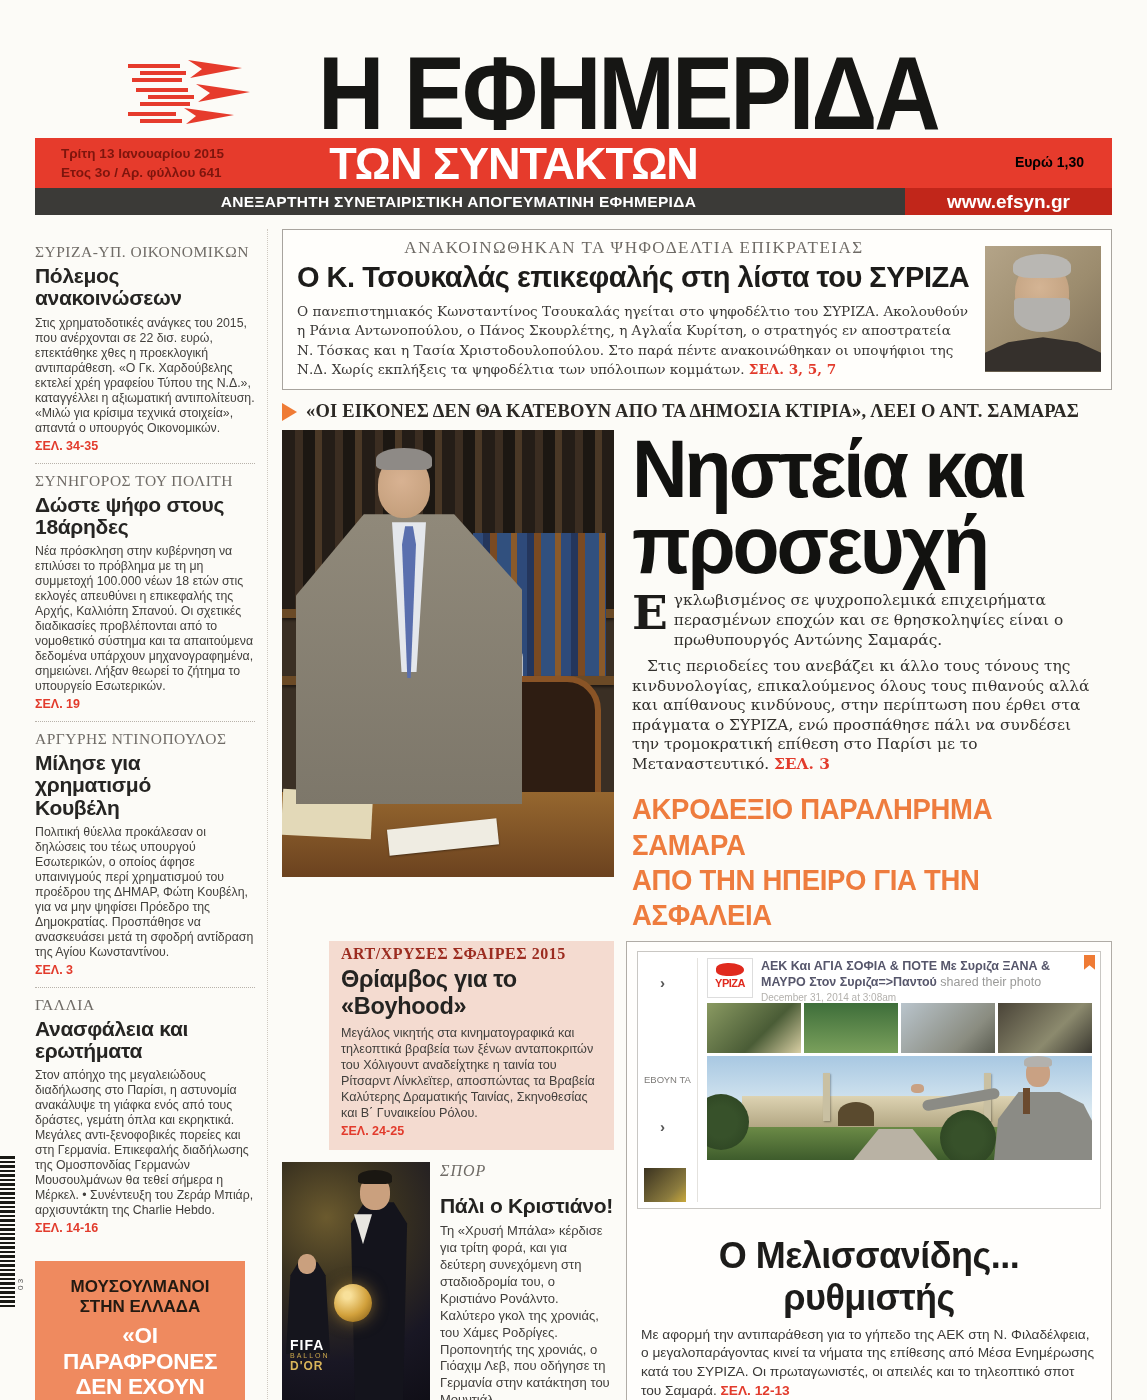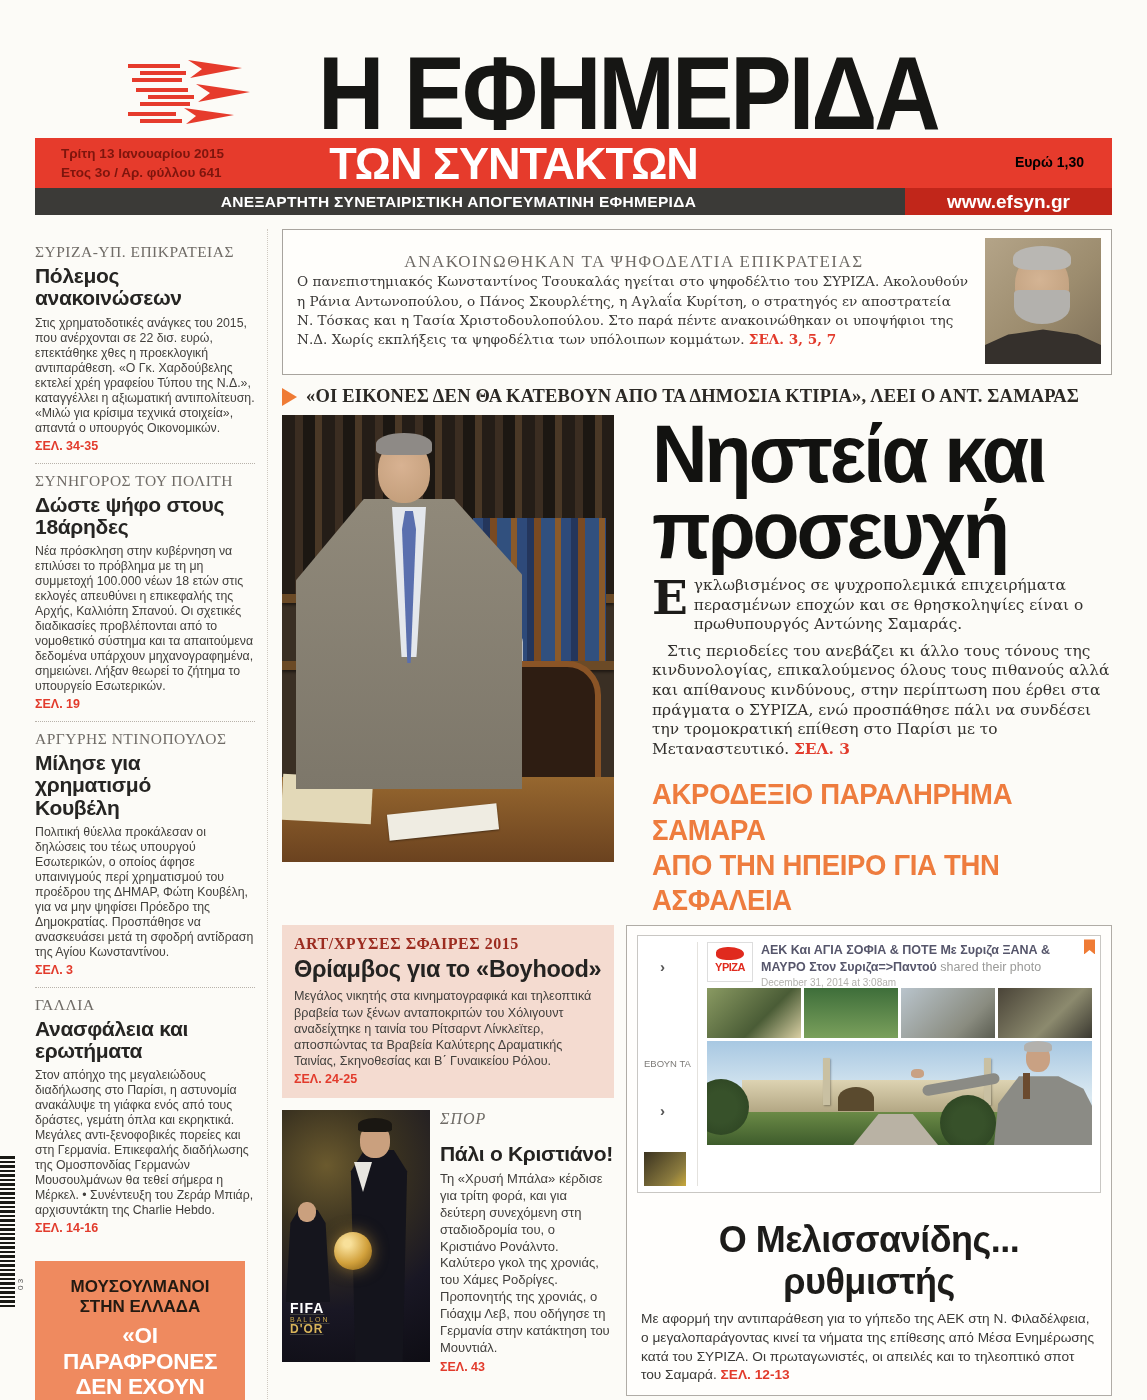--- a/index.html
+++ b/index.html
@@ -61,21 +61,21 @@
   .pt-beard { position:absolute; left:29px; top:52px; width:56px; height:34px; background:#b3b1ad; border-radius:10% 10% 50% 50%; }
   .pt-suit { position:absolute; left:0; bottom:0; width:100%; height:42px; background:#35302c;
     clip-path:polygon(0 100%,0 55%,20% 30%,50% 18%,80% 30%,100% 55%,100% 100%); }
 
   
   .banner { display:flex; align-items:center; gap:9px; margin:11px 0 8px; }
   .banner-arrow { width:0; height:0; border-left:15px solid #ef7b35; border-top:9px solid transparent; border-bottom:9px solid transparent; }
   .banner-text { font-family:"Liberation Serif", serif; font-weight:bold; font-size:18.5px; color:#2c2925; letter-spacing:.2px; }
 
   
-  .main-story { display:flex;gap:20px; }
+  .main-story { display:flex; }
   .ms-photo { width:332px; height:447px; position:relative; overflow:hidden; flex:none; background:#3a2f24; }
   .ph-books-top { position:absolute; left:0; top:0; right:0; height:40%;
     background:repeating-linear-gradient(90deg,#241d17 0 13px,#3b2d21 13px 21px,#1c1712 21px 33px,#4a3826 33px 40px); }
   .ph-shelf { position:absolute; left:0; right:0; height:9px; background:#6b4a26; box-shadow:0 2px 3px rgba(0,0,0,.5); }
   .ph-books-blue { position:absolute; right:8px; top:23%; width:40%; height:32%;
     background:repeating-linear-gradient(90deg,#2e4a7a 0 10px,#24365c 10px 17px,#7a4a22 17px 24px,#31507e 24px 38px,#8a5a2a 38px 44px); }
   .ph-icon-frame { position:absolute; left:57%; top:49%; width:52px; height:76px; border-radius:8px 8px 4px 4px;
     background:linear-gradient(135deg,#d8dade,#8f949a); border:3px solid #b9bcc1; }
   .ph-icon-inner { position:absolute; inset:8px 9px; background:#4a3a28; border-radius:6px 6px 2px 2px; }
   .ph-chair { position:absolute; right:4%; bottom:13%; width:36%; height:32%; background:#2e1d12; border:6px solid #8a5426; border-radius:12px 34px 8px 8px; }
@@ -94,38 +94,38 @@
   .ms-body { font-family:"DejaVu Serif", serif; font-size:15.4px; line-height:1.27; color:#33312e; max-width:465px; }
   .dropcap { float:left; font-size:47px; line-height:.82; padding:3px 6px 0 0; font-weight:bold; color:#1c1b19; }
   .ms-p2 { text-indent:15px; margin-top:7px; }
   .ms-subhead { margin-top:18px; font-size:27.5px; font-weight:bold; color:#ee7c3e; line-height:1.22; letter-spacing:-.3px; transform:scaleY(1.05); transform-origin:left top; }
 
   
   .bottom-row { display:flex; margin-top:14px; }
   .bl { width:332px; flex:none; }
   .br { flex:1; padding-left:12px; }
 
-  .art-box { background:#f4dbd0; padding:10px 12px 12px; }
+  .art-box { background:#f4dbd0; padding:4px 12px 12px;margin-left:47px; }
   .art-kicker { font-family:"Liberation Serif", serif; font-weight:bold; color:#9c2c20; font-size:16px; letter-spacing:.5px; }
   .art-headline { font-size:23.5px; font-weight:bold; color:#242321; margin:3px 0 5px; letter-spacing:-.3px; }
   .art-body { font-size:12.6px; line-height:1.28; color:#413f3c; }
 
   .sport { display:flex; margin-top:12px; }
   .sport-photo { width:148px; height:252px; position:relative; overflow:hidden; flex:none;
     background:radial-gradient(circle at 30% 22%,#6b5a2e 0%,#3a3220 30%,#191724 65%,#0e0d14 100%); }
   .pr-man { position:absolute; right:14px; top:40px; width:74px; height:212px; background:#14141c;
     clip-path:polygon(30% 0,70% 0,88% 10%,82% 100%,18% 100%,12% 10%); }
   .pr-head { position:absolute; right:40px; top:14px; width:30px; height:34px; background:#caa07e; border-radius:45%; }
   .pr-hairm { position:absolute; right:38px; top:8px; width:34px; height:14px; background:#1a1712; border-radius:50% 50% 20% 20%; }
   .pr-shirt { position:absolute; right:58px; top:52px; width:18px; height:30px; background:#e8e6e0; clip-path:polygon(0 0,100% 0,50% 100%); }
   .pr-ball { position:absolute; left:52px; top:122px; width:38px; height:38px; border-radius:50%;
     background:radial-gradient(circle at 35% 30%,#f8e09a 10%,#d2a13c 55%,#7a5410 100%); box-shadow:0 0 16px rgba(210,161,60,.55); }
   .pr-boy { position:absolute; left:4px; bottom:60px; width:44px; height:92px; background:#15151d; clip-path:polygon(28% 0,72% 0,90% 14%,100% 100%,0 100%,10% 14%); }
   .pr-boyhead { position:absolute; left:16px; bottom:140px; width:18px; height:20px; background:#caa07e; border-radius:45%; }
-  .pr-cap { position:absolute; left:8px; bottom:26px; line-height:1.05;text-decoration:underline; }
+  .pr-cap { position:absolute; left:8px; bottom:42px; line-height:1.05; }
   .pr-fifa { color:#fff; font-weight:bold; font-size:14px; letter-spacing:1px; }
   .pr-ballon { color:#c9a74a; font-size:7px; letter-spacing:2px; }
   .pr-dor { color:#d9b55a; font-weight:bold; font-size:12px; letter-spacing:1px; }
   .sport-text { flex:1; padding-left:10px; }
   .sport-kicker { font-family:"Liberation Serif", serif; color:#6f6b66; font-size:16px; letter-spacing:1px;font-style:italic; }
   .sport-headline { font-size:21px; font-weight:bold; color:#242321; margin:14px 0 5px; letter-spacing:-.3px; }
   .sport-body { font-size:13px; line-height:1.3; color:#413f3c; }
 
   
   .right-box { border:1px solid #b0aca6; background:#fffefc; padding:9px 10px 10px; }
@@ -216,21 +216,21 @@
       <div class="tagline">ΑΝΕΞΑΡΤΗΤΗ ΣΥΝΕΤΑΙΡΙΣΤΙΚΗ ΑΠΟΓΕΥΜΑΤΙΝΗ ΕΦΗΜΕΡΙΔΑ</div>
       <div class="website-block">www.efsyn.gr</div>
     </div>
   </header>
 
   <div class="content">
 
     <aside class="left-col">
 
       <article class="l-article">
-        <div class="l-kicker">ΣΥΡΙΖΑ-ΥΠ. ΕΠΙΚΡΑΤΕΙΑΣ</div>
+        <div class="l-kicker">ΣΥΡΙΖΑ-ΥΠ. ΟΙΚΟΝΟΜΙΚΩΝ</div>
         <h2 class="l-headline">Πόλεμος ανακοινώσεων</h2>
         <p class="l-body">Στις χρηματοδοτικές ανάγκες του 2015, που ανέρχονται σε 22 δισ. ευρώ, επεκτάθηκε χθες η προεκλογική αντιπαράθεση. «Ο Γκ. Χαρδούβελης εκτελεί χρέη γραφείου Τύπου της Ν.Δ.», καταγγέλλει η αξιωματική αντιπολίτευση. «Μιλώ για κρίσιμα τεχνικά στοιχεία», απαντά ο υπουργός Οικονομικών.</p>
         <div class="page-ref">ΣΕΛ. 34-35</div>
       </article>
 
       <article class="l-article">
         <div class="l-kicker">ΣΥΝΗΓΟΡΟΣ ΤΟΥ ΠΟΛΙΤΗ</div>
         <h2 class="l-headline">Δώστε ψήφο στους 18άρηδες</h2>
         <p class="l-body">Νέα πρόσκληση στην κυβέρνηση να επιλύσει το πρόβλημα με τη μη συμμετοχή 100.000 νέων 18 ετών στις εκλογές απευθύνει η επικεφαλής της Αρχής, Καλλιόπη Σπανού. Οι σχετικές διαδικασίες προβλέπονται από το νομοθετικό σύστημα και τα απαιτούμενα δεδομένα υπάρχουν μηχανογραφημένα, σημειώνει. Λήξαν θεωρεί το ζήτημα το υπουργείο Εσωτερικών.</p>
         <div class="page-ref">ΣΕΛ. 19</div>
@@ -255,20 +255,21 @@
         <div class="promo-quote">«ΟΙ ΠΑΡΑΦΡΟΝΕΣ ΔΕΝ ΕΧΟΥΝ ΧΡΩΜΑ ΟΥΤΕ ΘΡΗΣΚΕΙΑ»</div>
 
       </div>
     </aside>
 
     <main class="main-col">
 
       <section class="top-story">
         <div class="ts-text">
           <div class="ts-kicker">ΑΝΑΚΟΙΝΩΘΗΚΑΝ ΤΑ ΨΗΦΟΔΕΛΤΙΑ ΕΠΙΚΡΑΤΕΙΑΣ</div>
+          <h2 class="ts-headline">Ο Κ. Τσουκαλάς επικεφαλής στη λίστα του ΣΥΡΙΖΑ</h2>
           <p class="ts-body"><span>Ο πανεπιστημιακός Κωνσταντίνος Τσουκαλάς ηγείται στο ψηφοδέλτιο του ΣΥΡΙΖΑ. Ακολουθούν η Ράνια Αντωνοπούλου, ο Πάνος Σκουρλέτης, η Αγλαΐα Κυρίτση, ο στρατηγός εν αποστρατεία Ν. Τόσκας και η Τασία Χριστοδουλοπούλου. Στο παρά πέντε ανακοινώθηκαν οι υποψήφιοι της Ν.Δ. Χωρίς εκπλήξεις τα ψηφοδέλτια των υπόλοιπων κομμάτων. </span><span class="inline-ref">ΣΕΛ. 3, 5, 7</span></p>
         </div>
         <div class="ts-photo">
           <div class="pt-suit"></div>
           <div class="pt-head"></div>
           <div class="pt-hair"></div>
           <div class="pt-beard"></div>
         </div>
       </section>
 

